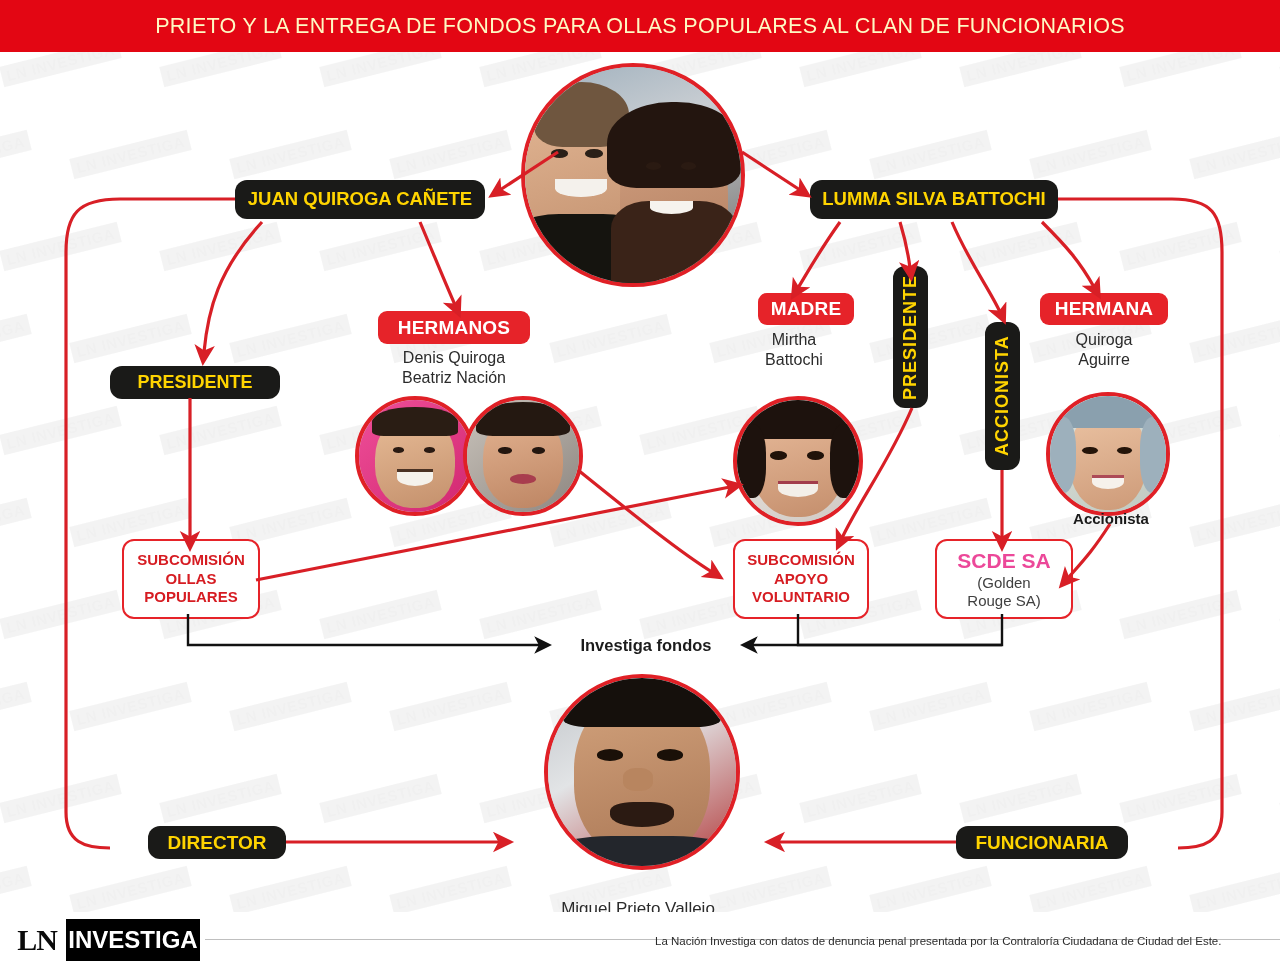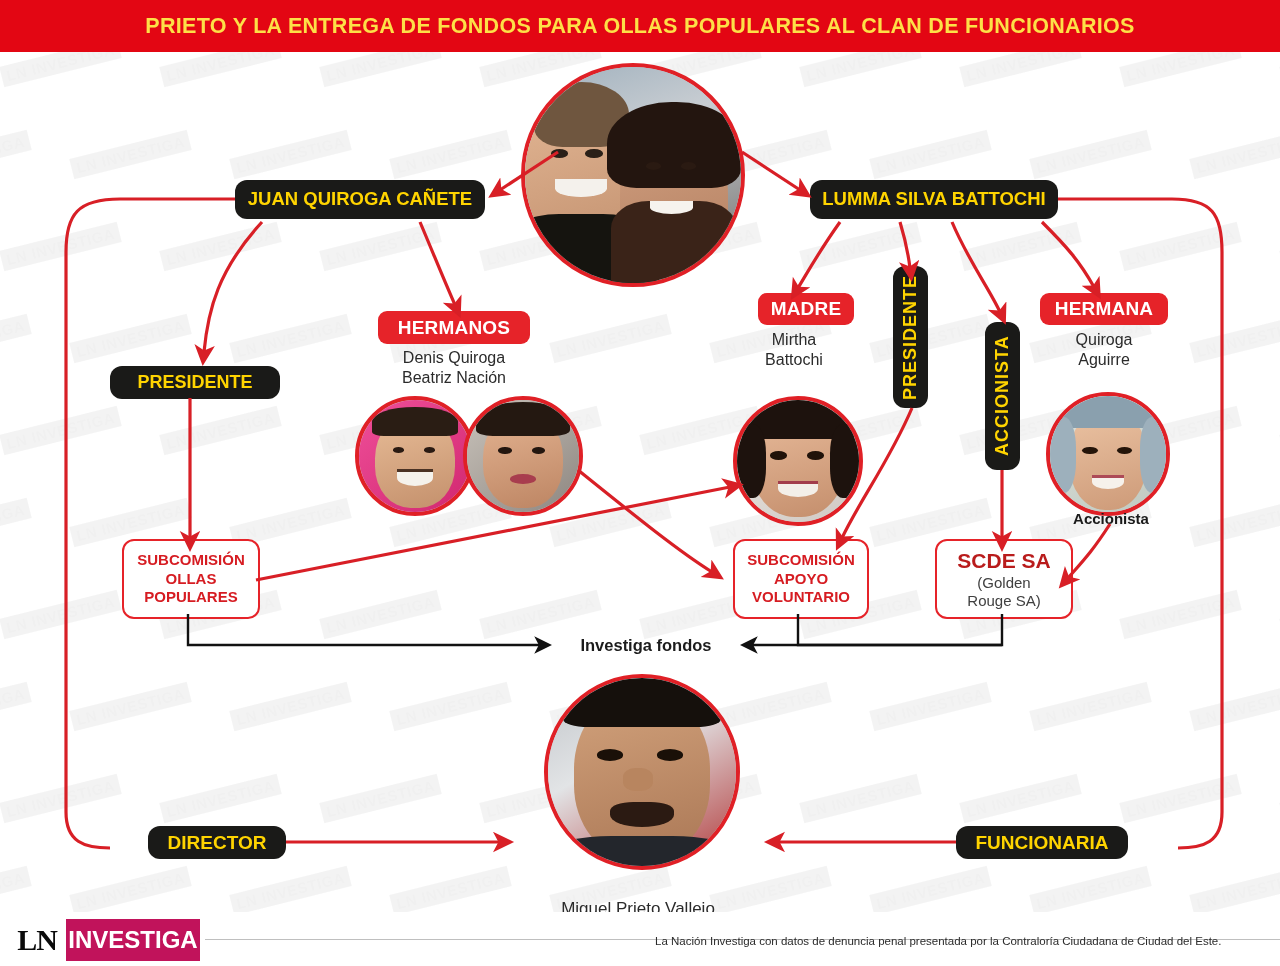--- a/index.html
+++ b/index.html
@@ -30,23 +30,23 @@
     opacity:.85;
   }
 
   
   .header{
     position:absolute; left:0; top:0; width:1280px; height:52px;
     background:#e30613; z-index:6;
     display:flex; align-items:center; justify-content:center;
   }
   .header-title{
-    color:#fde047;
+    color:#fef9c3;
     font-size:21.5px;
-    font-weight:bold;
+    font-weight:normal;
     letter-spacing:.3px;
     text-align:left;
     font-family:"Liberation Sans", sans-serif;
   }
 
   
   #stage{position:absolute;left:0;top:0;width:1280px;height:966px;z-index:2;}
   #svg-layer{position:absolute;left:0;top:0;width:1280px;height:966px;z-index:3;pointer-events:none;}
 
   
@@ -84,21 +84,21 @@
     font-weight:bold;
     display:flex;flex-direction:column;align-items:center;justify-content:center;
     text-align:center;
     font-size:15px;
     line-height:1.24;
     z-index:5;
   }
   .redbox .sub{
     color:#404040;font-weight:normal;font-size:15px;line-height:1.2;
   }
-  .redbox .big{font-size:21px;color:#b91c1c;}
+  .redbox .big{font-size:21px;color:#ec4899;}
 
   .plainname{
     position:absolute;
     color:#2b2b2b;
     font-size:16px;
     text-align:center;
     line-height:1.22;
     z-index:5;
   }
   .boldsmall{
@@ -139,21 +139,21 @@
   
   .footer{
     position:absolute;left:0;top:912px;width:1280px;height:54px;background:#ffffff;z-index:7;
   }
   .footer .rule{
     position:absolute;left:205px;top:27px;width:1075px;height:1px;background:#bfbfbf;
   }
   .logo{
     position:absolute;left:8px;top:919px;width:192px;height:42px;z-index:8;
     display:flex;align-items:stretch;
-    background:#be185d;
+    background:#000000;
     filter:contrast(1.05);
   }
   .logo .ln{
     width:58px;background:#ffffff;color:#111;display:flex;align-items:center;justify-content:center;
     font-family:"Liberation Serif", serif;font-weight:bold;font-size:30px;letter-spacing:-1px;
   }
   .logo .inv{
     flex:1;display:flex;align-items:center;justify-content:center;color:#fff;
     font-weight:bold;font-size:24px;letter-spacing:0px;
   }

